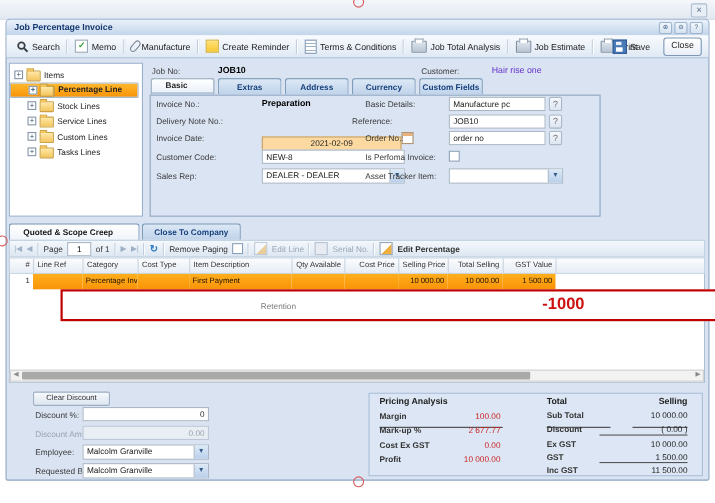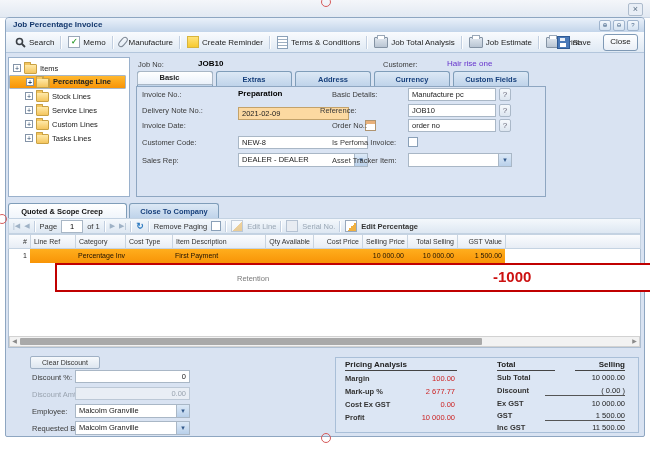--- a/index.html
+++ b/index.html
@@ -39,21 +39,21 @@
   
   .treepanel{position:absolute;left:8px;top:57px;width:122px;height:140px;background:#fff;border:1px solid #9ab1cc;box-sizing:border-box;overflow:hidden;}
   .trow{display:flex;align-items:center;gap:3px;height:14px;font-size:7.5px;color:#222;padding-left:4px;}
   .trow.child{padding-left:16px;}
   .trow.sel{background:linear-gradient(#ffb82f,#f89406);border-radius:1px;font-weight:bold;color:#222;}
   
   .lbl{position:absolute;font-size:7.5px;color:#3b3b3b;}
   .val-b{position:absolute;font-size:8px;font-weight:bold;color:#000;}
   .link{position:absolute;font-size:8px;color:#6633cc;}
   .tabs{position:absolute;left:137px;top:71px;display:flex;gap:3px;}
-  .tab{width:76px;height:15px;line-height:15px;text-align:center;font-size:7.5px;font-weight:bold;color:#17407c;border:1px solid #7f9db9;border-bottom:none;border-radius:3px 3px 0 0;background:linear-gradient(#dce8f5,#bfd3ea);box-sizing:border-box;}
+  .tab{width:58px;height:15px;line-height:15px;text-align:center;font-size:7.5px;font-weight:bold;color:#17407c;border:1px solid #7f9db9;border-bottom:none;border-radius:3px 3px 0 0;background:linear-gradient(#dce8f5,#bfd3ea);box-sizing:border-box;}
   .tab.sel{background:linear-gradient(#ffffff,#eaf1fa);}
   .tabpanel{position:absolute;left:136px;top:86px;width:410px;height:111px;background:#dae4f3;border:1px solid #8ea6c1;box-sizing:border-box;}
   .inp{position:absolute;box-sizing:border-box;height:13px;border:1px solid #a9b7c6;background:#fff;font-family:"Liberation Sans",sans-serif;font-size:7.5px;padding:0 3px;color:#222;}
   .inp.date{background:#fcd9a1;border-color:#c3a26a;}
   .inp.right{text-align:right;}
   .inp.dis{background:#e9eef5;color:#9aa4b0;border-color:#bcc8d6;}
   .sel{position:absolute;height:14px;border:1px solid #a9b7c6;background:#fff;box-sizing:border-box;font-size:7.5px;line-height:12px;color:#222;padding:0 14px 0 3px;}
   .dd{position:absolute;right:0;top:0;bottom:0;width:12px;background:linear-gradient(#dce9f7,#b9d0ea);border-left:1px solid #a9b7c6;color:#33598a;font-size:7px;line-height:12px;text-align:center;}
   .qbtn{position:absolute;width:12px;height:13px;background:linear-gradient(#f6f9fc,#dde6f0);border:1px solid #aab8c8;font-size:8px;color:#667;text-align:center;line-height:12px;border-radius:2px;box-sizing:border-box;}
   .cb{position:absolute;width:10px;height:10px;background:#fff;border:1px solid #8aa0b8;box-sizing:border-box;}
@@ -79,21 +79,21 @@
   .retlabel{position:absolute;left:180px;top:9px;font-size:7.5px;color:#7a7a7a;}
   .retval{position:absolute;left:436px;top:3px;font-size:15px;font-weight:bold;color:#cc1111;}
   .hscroll{position:absolute;left:9px;top:336px;width:631px;height:11px;background:#f2f2f2;border:1px solid #d2d2d2;box-sizing:border-box;}
   .harrow{position:absolute;top:0;width:9px;height:9px;font-size:6px;line-height:9px;text-align:center;color:#8a8a8a;}
   .hthumb{position:absolute;left:10px;top:1px;width:462px;height:7px;background:#a9a9a9;border-radius:1px;}
   
   .clearbtn{position:absolute;left:30px;top:356px;width:70px;height:13px;background:linear-gradient(#f6f9fc,#dde6f0);border:1px solid #9fb0c4;border-radius:2px;font-size:7px;color:#333;text-align:center;line-height:12px;box-sizing:border-box;}
   .bl{position:absolute;font-size:7.5px;color:#3b3b3b;}
   .bl.dis{color:#9aa4b0;}
   .pricepanel{position:absolute;left:335px;top:357px;width:304px;height:76px;background:#dce6f4;border:1px solid #a9bfd8;box-sizing:border-box;}
-  .ph{position:absolute;font-size:8px;font-weight:bold;color:#222;border-bottom:1px solid #444;padding-bottom:1px;}
+  .ph{position:absolute;font-size:8px;font-weight:bold;color:#222;border-bottom:1px solid #444;padding-bottom:19px;}
   .prl{position:absolute;font-size:7.5px;font-weight:bold;color:#333;}
   .prv{position:absolute;font-size:7.5px;color:#cc2222;text-align:right;width:70px;}
   .ttv{position:absolute;font-size:7.5px;color:#222;text-align:right;width:80px;}
   .ttv.sum{border-bottom:1px solid #555;}
   .ann{position:absolute;width:8px;height:8px;border:1px solid #d65a5a;border-radius:50%;background:transparent;}
 </style>
 </head>
 <body>
 
 <div class="screen">
@@ -215,21 +215,21 @@
     <span class="tab">Address</span>
     <span class="tab">Currency</span>
     <span class="tab">Custom Fields</span>
   </div>
   <div class="tabpanel"></div>
 
   <span class="lbl" style="left:142px;top:90px;">Invoice No.:</span>
   <span class="val-b" style="left:238px;top:89px;">Preparation</span>
   <span class="lbl" style="left:142px;top:106px;">Delivery Note No.:</span>
   <span class="lbl" style="left:142px;top:121px;">Invoice Date:</span>
-  <input class="inp date" style="left: 238px; top: 107px; width: 111px;" value="2021-02-09">
+  <input class="inp date" style="left: 238px; top: 124px; width: 127px; text-align: center;" value="2021-02-09">
   <span class="abs" style="left:365px;top:120px;">
       <span class="i-cal" style="display:block;"></span>
     </span>
   <span class="lbl" style="left:142px;top:138px;">Customer Code:</span>
   <input class="inp" style="left: 238px; top: 136px; width: 130px;" value="NEW-8">
   <span class="lbl" style="left:142px;top:156px;">Sales Rep:</span>
   <div class="sel" style="left:238px;top:153px;width:130px;">
     <span>DEALER - DEALER</span>
     <span class="dd">▾</span>
   </div>

